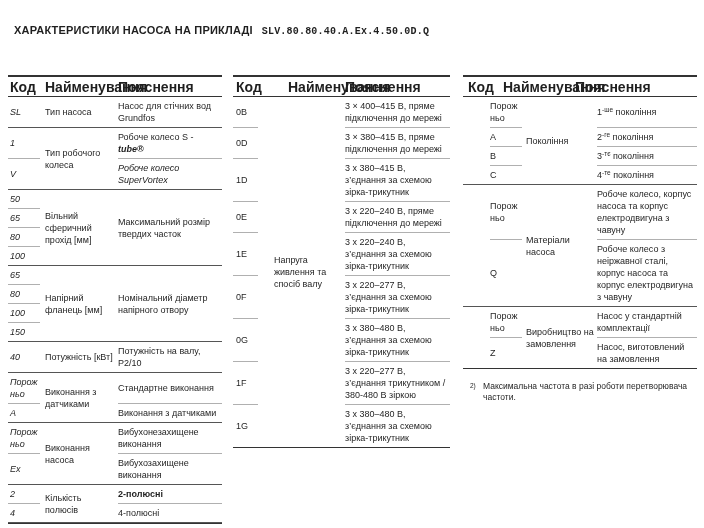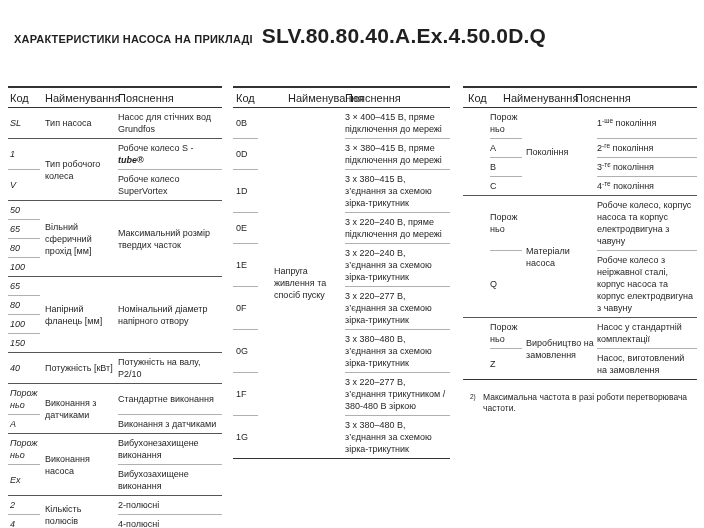--- a/index.html
+++ b/index.html
@@ -2,35 +2,35 @@
 <html><head>
 <meta charset="utf-8">
 <style>
   html,body{margin:0;padding:0;}
   body{
     width:704px;height:528px;background:#ffffff;overflow:hidden;
     font-family:"Liberation Sans", sans-serif;color:#1f1f1f;
   }
   .title{display:flex;align-items:baseline;gap:9px;margin:24px 0 0 14px;}
   .t-label{font-size:11px;font-weight:700;letter-spacing:.2px;}
-  .t-code{font-size:21px;font-weight:700;letter-spacing:.2px;}
+  .t-code{font-size:10px;font-weight:700;letter-spacing:.2px;font-family:Liberation Mono, monospace;}
 
   .tables{display:flex;align-items:flex-start;margin:38px 0 0 8px;}
   .col{display:flex;flex-direction:column;}
   .table{border-top:2px solid #333;border-bottom:1px solid #333;}
   .t0{width:214px;}
   .t1{width:217px;margin-left:11px;}
   .col3{margin-left:13px;width:234px;}
   .t2{width:234px;}
 
   .thead{display:grid;border-bottom:1px solid #333;padding:4px 0 3px;}
   .t0 .thead{grid-template-columns:37px 73px 104px;}
   .t1 .thead{grid-template-columns:55px 57px 105px;}
   .t2 .thead{grid-template-columns:40px 72px 122px;}
-  .h{font-size:11px;font-weight:400;line-height:12px;white-space:nowrap;overflow:visible;}
+  .h{font-size:14px;font-weight:700;line-height:12px;white-space:nowrap;overflow:visible;}
   .t0 .h1{padding-left:2px;}
   .t1 .h1{padding-left:3px;}
   .t2 .h1{padding-left:5px;}
 
   .group{display:grid;grid-auto-rows:auto;border-top:1px solid #555;}
   .tbody .group:first-child{border-top:none;}
   .t0 .group{grid-template-columns:37px 73px 104px;}
   .t1 .group{grid-template-columns:41px 71px 105px;}
   .t2 .group{grid-template-columns:63px 71px 100px;}
 
@@ -84,21 +84,21 @@
           <div class="group">
             <div class="cell code" style="grid-row: 1;">
               <span class="txt">1</span>
             </div>
             <div class="cell desc" style="grid-row: 1;">
               <span class="txt"><span>Робоче колесо S -</span><br><span class="b">tube®</span></span>
             </div>
             <div class="cell code rb" style="grid-row: 2;">
               <span class="txt">V</span>
             </div>
-            <div class="cell desc rb" style="grid-row: 2;">
+            <div class="cell desc rb" style="grid-row: 2; font-style: italic;">
               <span class="txt">Робоче колесо SuperVortex</span>
             </div>
             <div class="cell name" style="grid-row: 1 / span 2;">
               <span class="txt">Тип робочого колеса</span>
             </div>
           </div>
           <div class="group">
             <div class="cell code" style="grid-row: 1;">
               <span class="txt">50</span>
             </div>
@@ -180,21 +180,21 @@
               <span class="txt">Вибухозахищене виконання</span>
             </div>
             <div class="cell name" style="grid-row: 1 / span 2;">
               <span class="txt">Виконання насоса</span>
             </div>
           </div>
           <div class="group">
             <div class="cell code" style="grid-row: 1;">
               <span class="txt">2</span>
             </div>
-            <div class="cell desc" style="grid-row: 1;">
+            <div class="cell desc" style="grid-row: 1; font-weight: bold;">
               <span class="txt">2-полюсні</span>
             </div>
             <div class="cell code rb" style="grid-row: 2;">
               <span class="txt">4</span>
             </div>
             <div class="cell desc rb" style="grid-row: 2;">
               <span class="txt">4-полюсні</span>
             </div>
             <div class="cell name" style="grid-row: 1 / span 2;">
               <span class="txt">Кількість полюсів</span>
@@ -260,21 +260,21 @@
             <div class="cell desc rb" style="grid-row: 8;">
               <span class="txt">3 x 220–277 В, з’єднання трикутником / 380-480 В зіркою</span>
             </div>
             <div class="cell code rb" style="grid-row: 9;">
               <span class="txt">1G</span>
             </div>
             <div class="cell desc rb" style="grid-row: 9;">
               <span class="txt">3 x 380–480 В, з’єднання за схемою зірка-трикутник</span>
             </div>
             <div class="cell name" style="grid-row: 1 / span 9;">
-              <span class="txt">Напруга живлення та спосіб пуску</span>
+              <span class="txt">Напруга живлення та спосіб валу</span>
             </div>
           </div>
         </div>
     </div>
 
     <div class="col col3">
       <div class="table t2">
         <div class="thead">
           <span class="h h1">Код</span>
           <span class="h h2">Найменування</span>

